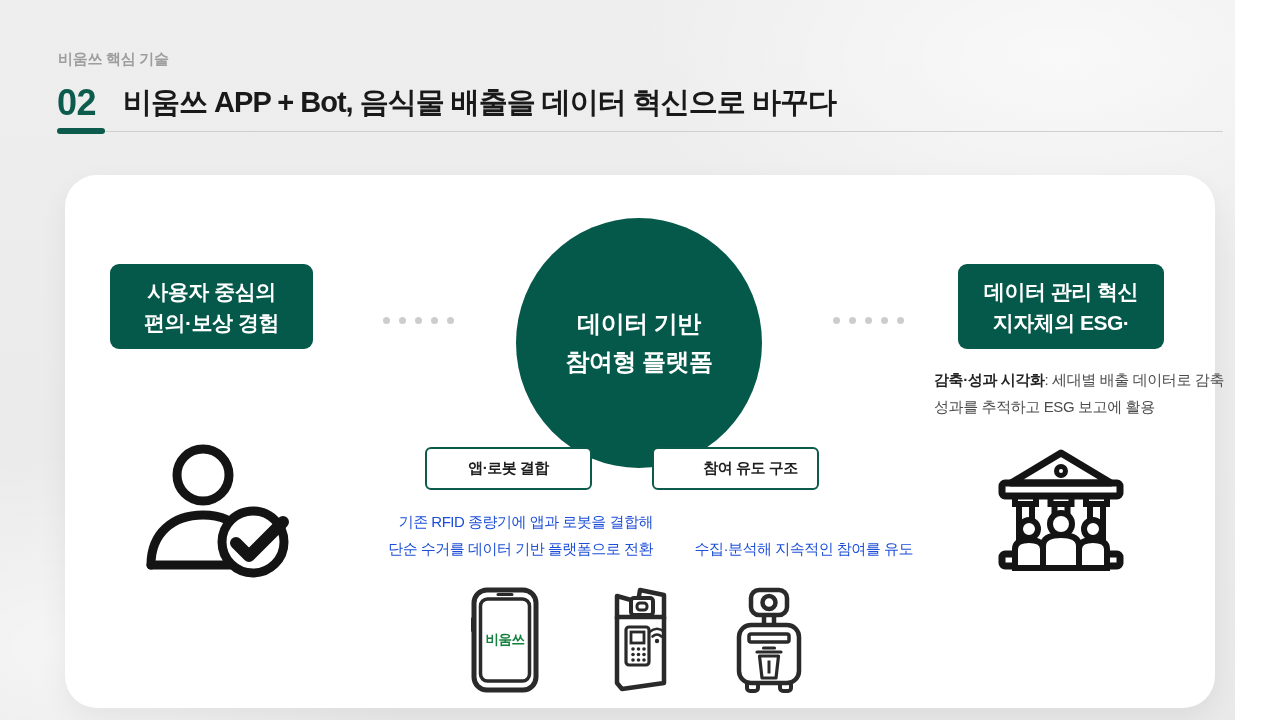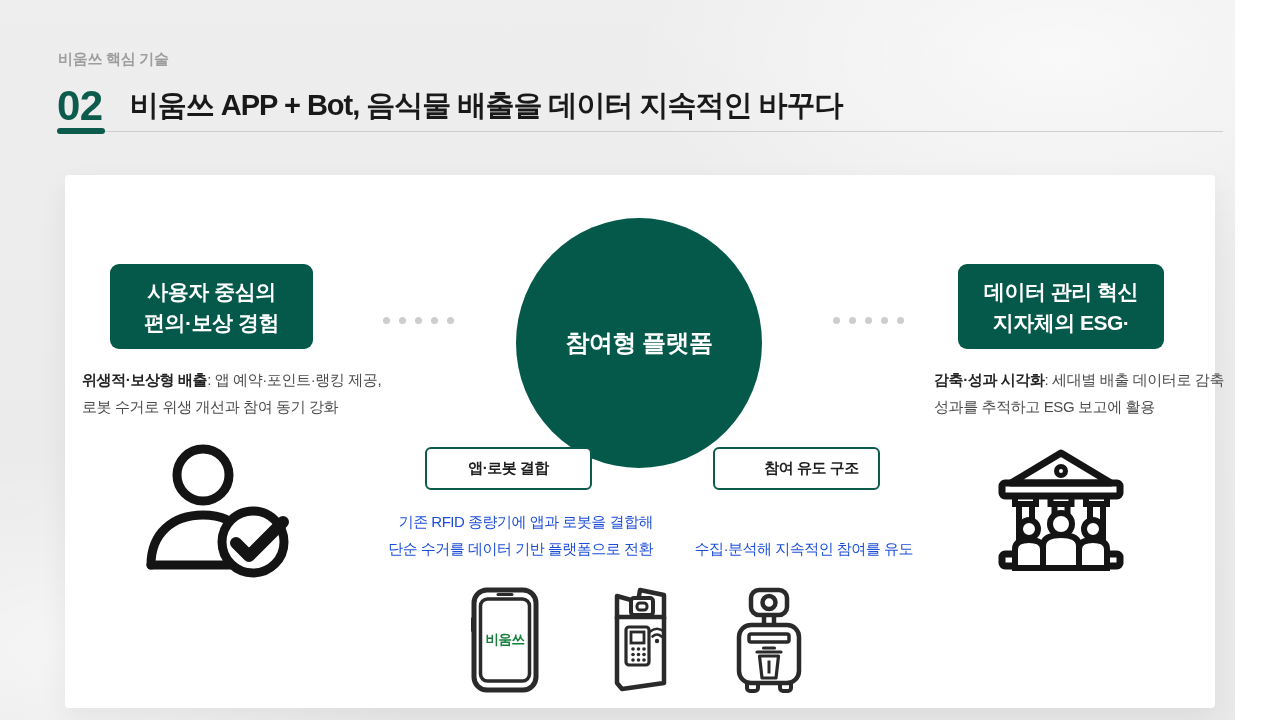--- a/index.html
+++ b/index.html
@@ -20,37 +20,37 @@
   
   .eyebrow {
     position: absolute; left: 58px; top: 50px;
     font-size: 15px; font-weight: 600; color: #9e9e9e; letter-spacing: -0.3px;
   }
   .title-row {
     position: absolute; left: 57px; top: 82px;
     display: flex; align-items: center; gap: 27px;
   }
   .section-number {
-    font-size: 42px; font-weight: 800; color: #0c5b4c; letter-spacing: -0.5px;
+    font-size: 36px; font-weight: 800; color: #0c5b4c; letter-spacing: -0.5px;
   }
   .page-title {
     font-size: 29px; font-weight: 800; color: #191919; letter-spacing: -1px;
   }
   .rule {
     position: absolute; left: 57px; top: 131px; width: 1166px; height: 1px;
     background: #cfcfcf;
   }
   .rule-accent {
     position: absolute; left: 57px; top: 128px; width: 48px; height: 6px;
     border-radius: 3px; background: #0c5b4c;
   }
   
   .card {
     position: absolute; left: 65px; top: 175px; width: 1150px; height: 533px;
-    background: #ffffff; border-radius: 4px;
+    background: #ffffff; border-radius: 32px;
     box-shadow: 0 10px 28px rgba(0,0,0,0.06);
   }
   .card > * { position: absolute; }
   
   .pill-box {
     background: #05594a; color: #ffffff; border-radius: 9px;
     display: flex; flex-direction: column; justify-content: center; align-items: center;
     font-size: 21px; font-weight: 700; line-height: 31px; letter-spacing: -0.5px;
     text-align: center;
   }
@@ -78,21 +78,21 @@
   .side-desc-left  { left: 17px; }
   .side-desc-right { left: 862px; margin-left: 7px; }
   
   .outline-box {
     top: 272px; width: 167px; height: 43px;
     background: #fff; border: 2.5px solid #0b5a4b; border-radius: 6px;
     display: flex; justify-content: center; align-items: center;
     font-size: 15px; font-weight: 700; color: #1d1d1d; letter-spacing: -0.5px;
   }
   .outline-left  { left: 360px; }
-  .outline-right { left: 648px; padding-left: 30px; }
+  .outline-right { left: 587px; padding-left: 30px; }
   .sub-para {
     top: 333px; width: 290px; text-align: right;
     font-size: 15px; line-height: 27px; color: #1d4ed8; letter-spacing: -0.5px;
   }
   .sub-para-left  { left: 298px; }
   .sub-para-right { left: 558px; }
   
   .icon-person   { left: 70px;  top: 268px; }
   .icon-building { left: 930px; top: 268px; }
   .device { position: absolute; }
@@ -106,46 +106,43 @@
   svg { display: block; overflow: visible; }
 </style>
 </head>
 <body>
 
 <div class="stage">
 
   <div class="eyebrow">비움쓰 핵심 기술</div>
   <div class="title-row">
     <span class="section-number">02</span>
-    <span class="page-title">비움쓰 APP + Bot, 음식물 배출을 데이터 지속적인 바꾸다</span>
+    <span class="page-title">비움쓰 APP + Bot, 음식물 배출을 데이터 혁신으로 바꾸다</span>
   </div>
   <div class="rule"></div>
   <div class="rule-accent"></div>
 
   <div class="card">
 
     <div class="pill-box pill-left">
       <span>사용자 중심의</span>
       <span>편의·보상 경험</span>
-    </div>
-    <div class="side-desc side-desc-left">
-      <b>위생적·보상형 배출</b><span>: 앱 예약·포인트·랭킹 제공,</span><br>
-      <span>로봇 수거로 위생 개선과 참여 동기 강화</span>
     </div>
     <div class="icon-person">
       <svg width="160" height="135" viewBox="0 0 160 135" fill="none" stroke="#141414" stroke-width="9">
         <circle cx="68" cy="32" r="26"></circle>
         <path d="M 16 122 C 16 90 38 72 68 72 C 86 72 100 79 108 90" stroke-linecap="round"></path>
         <path d="M 16 122 H 100" stroke-linecap="round"></path>
         <circle cx="118" cy="99" r="31" fill="#ffffff"></circle>
         <path d="M 101 100 L 114 113 L 148 79" stroke-width="12" stroke-linecap="round" stroke-linejoin="round"></path>
       </svg>
     </div>
 
     <div class="big-circle">
+      <span>데이터 기반</span>
       <span>참여형 플랫폼</span>
     </div>
     <div class="dots dots-left">
       <span></span>
         <span></span>
         <span></span>
         <span></span>
         <span></span>
     </div>
     <div class="dots dots-right">

